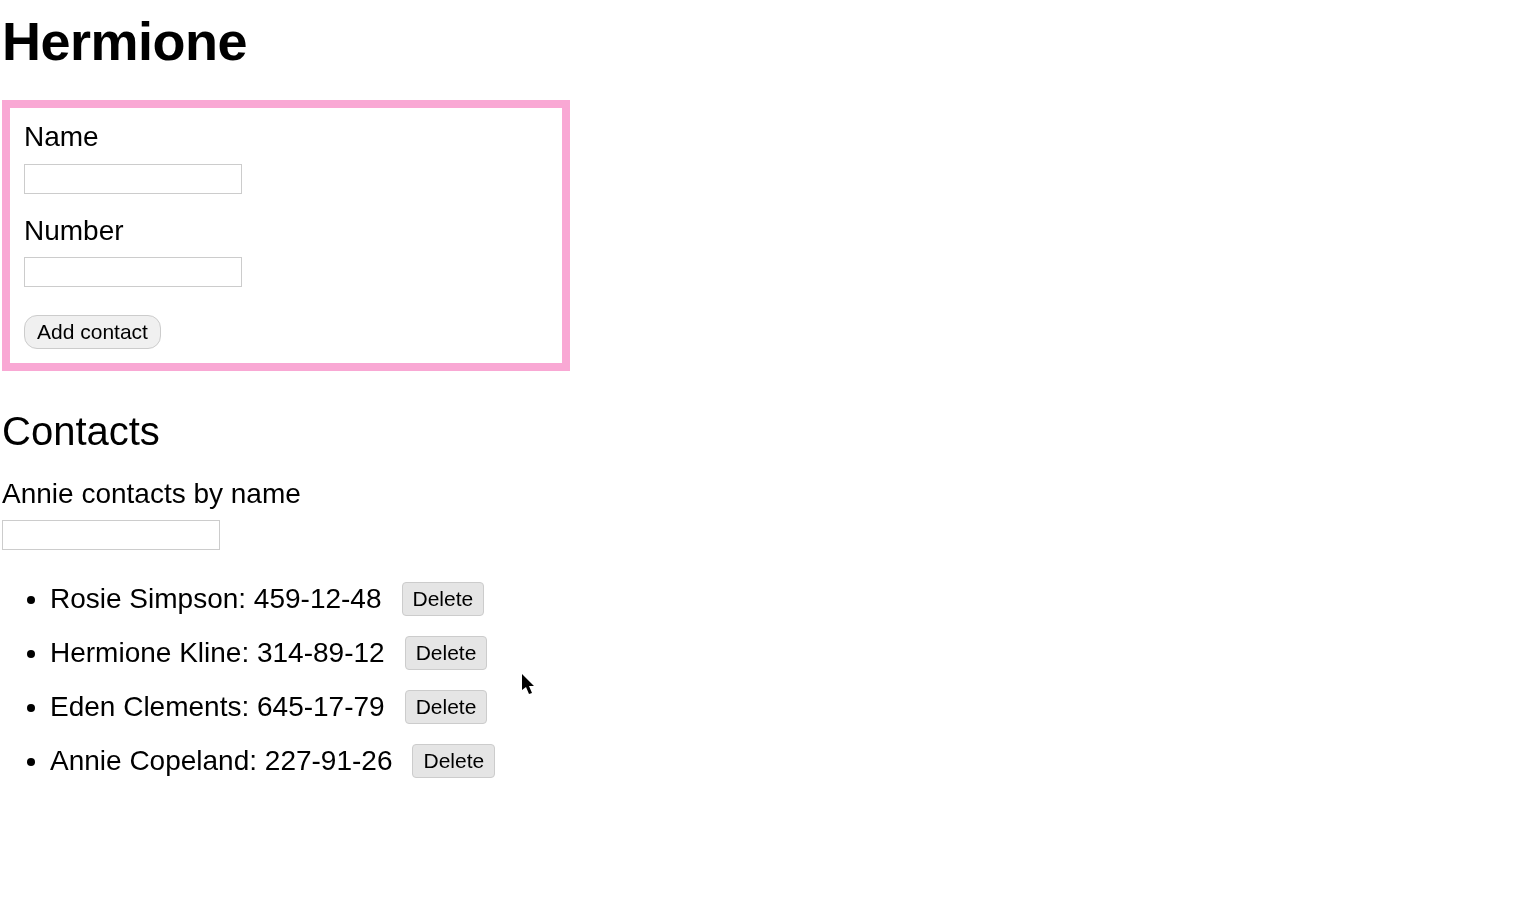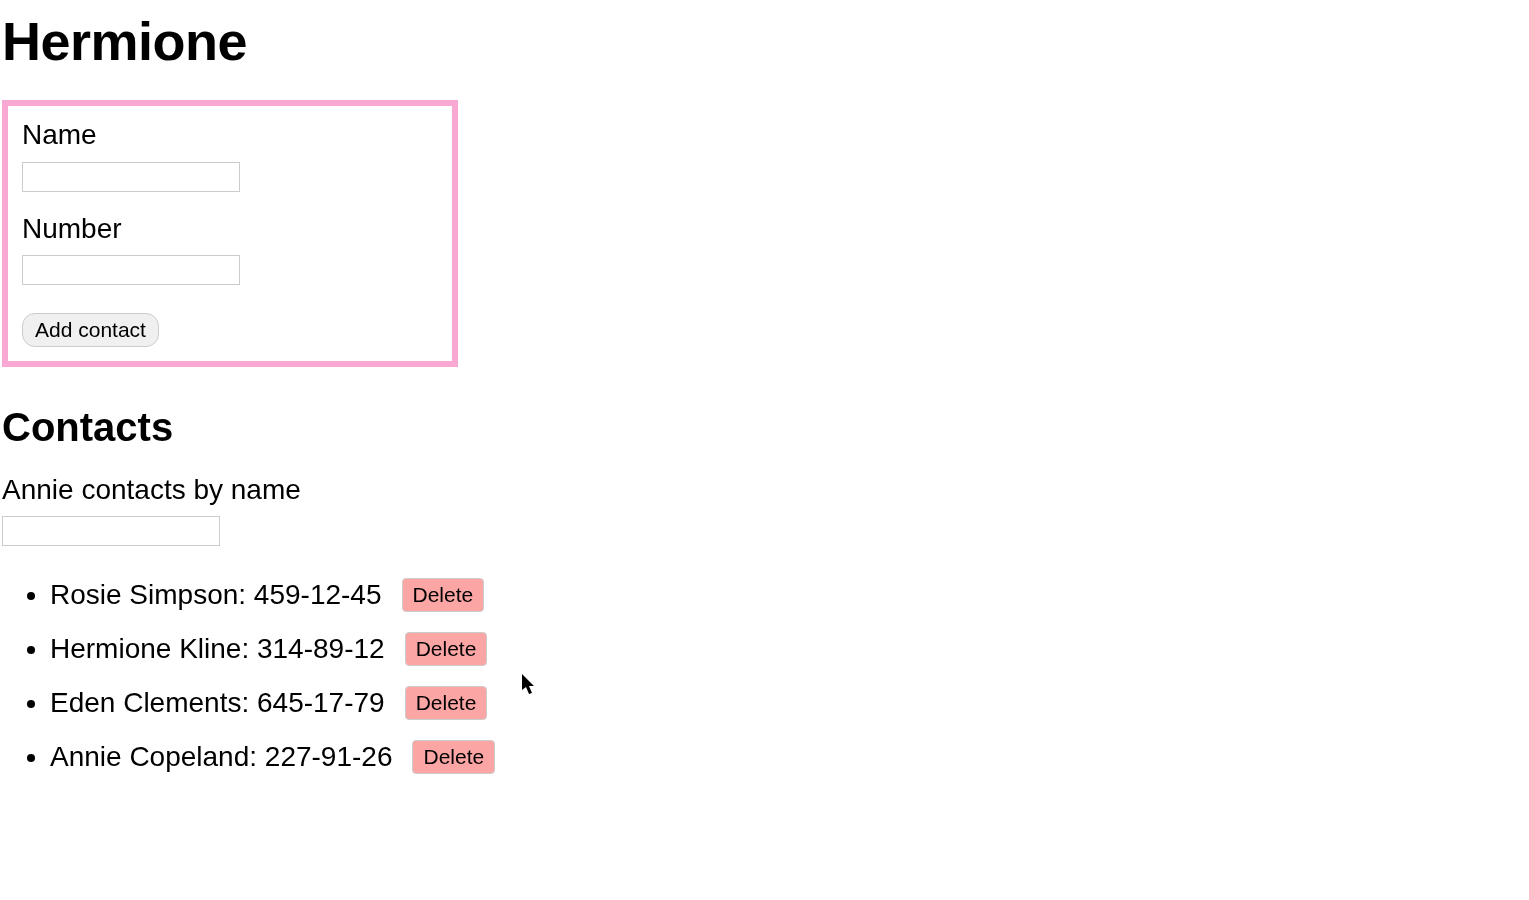--- a/index.html
+++ b/index.html
@@ -13,26 +13,26 @@
       background: #fff;
     }
     h1 {
       font-size: 54px;
       font-weight: 800;
       margin: 8px 0 28px 0;
       letter-spacing: -0.5px;
     }
     h2 {
       font-size: 40px;
-      font-weight: 700;
+      font-weight: 400;
       margin: 38px 0 24px 0;
     }
     .form-box {
-      border: 6px solid #f9a8d4;
-      width: 456px;
+      border: 8px solid #f9a8d4;
+      width: 568px;
       padding: 12px 14px 14px 14px;
     }
     .field-group {
       margin-bottom: 20px;
     }
     .field-label {
       font-size: 28px;
       line-height: 1.2;
       margin-bottom: 10px;
     }
@@ -81,21 +81,21 @@
       padding: 10px 0;
       list-style-type: disc;
     }
     .contact-text {
       display: inline;
     }
     .delete-btn {
       font-family: inherit;
       font-size: 21px;
       padding: 4px 10px;
-      background: #fca5a5;
+      background: #e5e5e5;
       border: 1px solid #ccc;
       border-radius: 4px;
       margin-left: 20px;
       vertical-align: 2px;
       cursor: pointer;
     }
     .cursor {
       position: absolute;
       left: 522px;
       top: 674px;
@@ -122,21 +122,21 @@
 </div>
 
 <h2>Contacts</h2>
 
 <div>
   <div class="find-label">Annie contacts by name</div>
   <input type="text" class="find-input" value="" style="">
 </div>
 
 <ul class="contacts">
-    <li><span class="contact-text">Rosie Simpson: 459-12-45</span><button class="delete-btn">Delete</button></li>
+    <li><span class="contact-text">Rosie Simpson: 459-12-48</span><button class="delete-btn">Delete</button></li>
     <li><span class="contact-text">Hermione Kline: 314-89-12</span><button class="delete-btn">Delete</button></li>
     <li><span class="contact-text">Eden Clements: 645-17-79</span><button class="delete-btn">Delete</button></li>
     <li><span class="contact-text">Annie Copeland: 227-91-26</span><button class="delete-btn">Delete</button></li>
   </ul>
 
 <svg class="cursor" viewBox="0 0 16 22">
   <path d="M0 0 L0 16 L4 13 L7 20 L10 19 L7 12 L12 12 Z" fill="#000"></path>
 </svg>
 
 </body></html>

